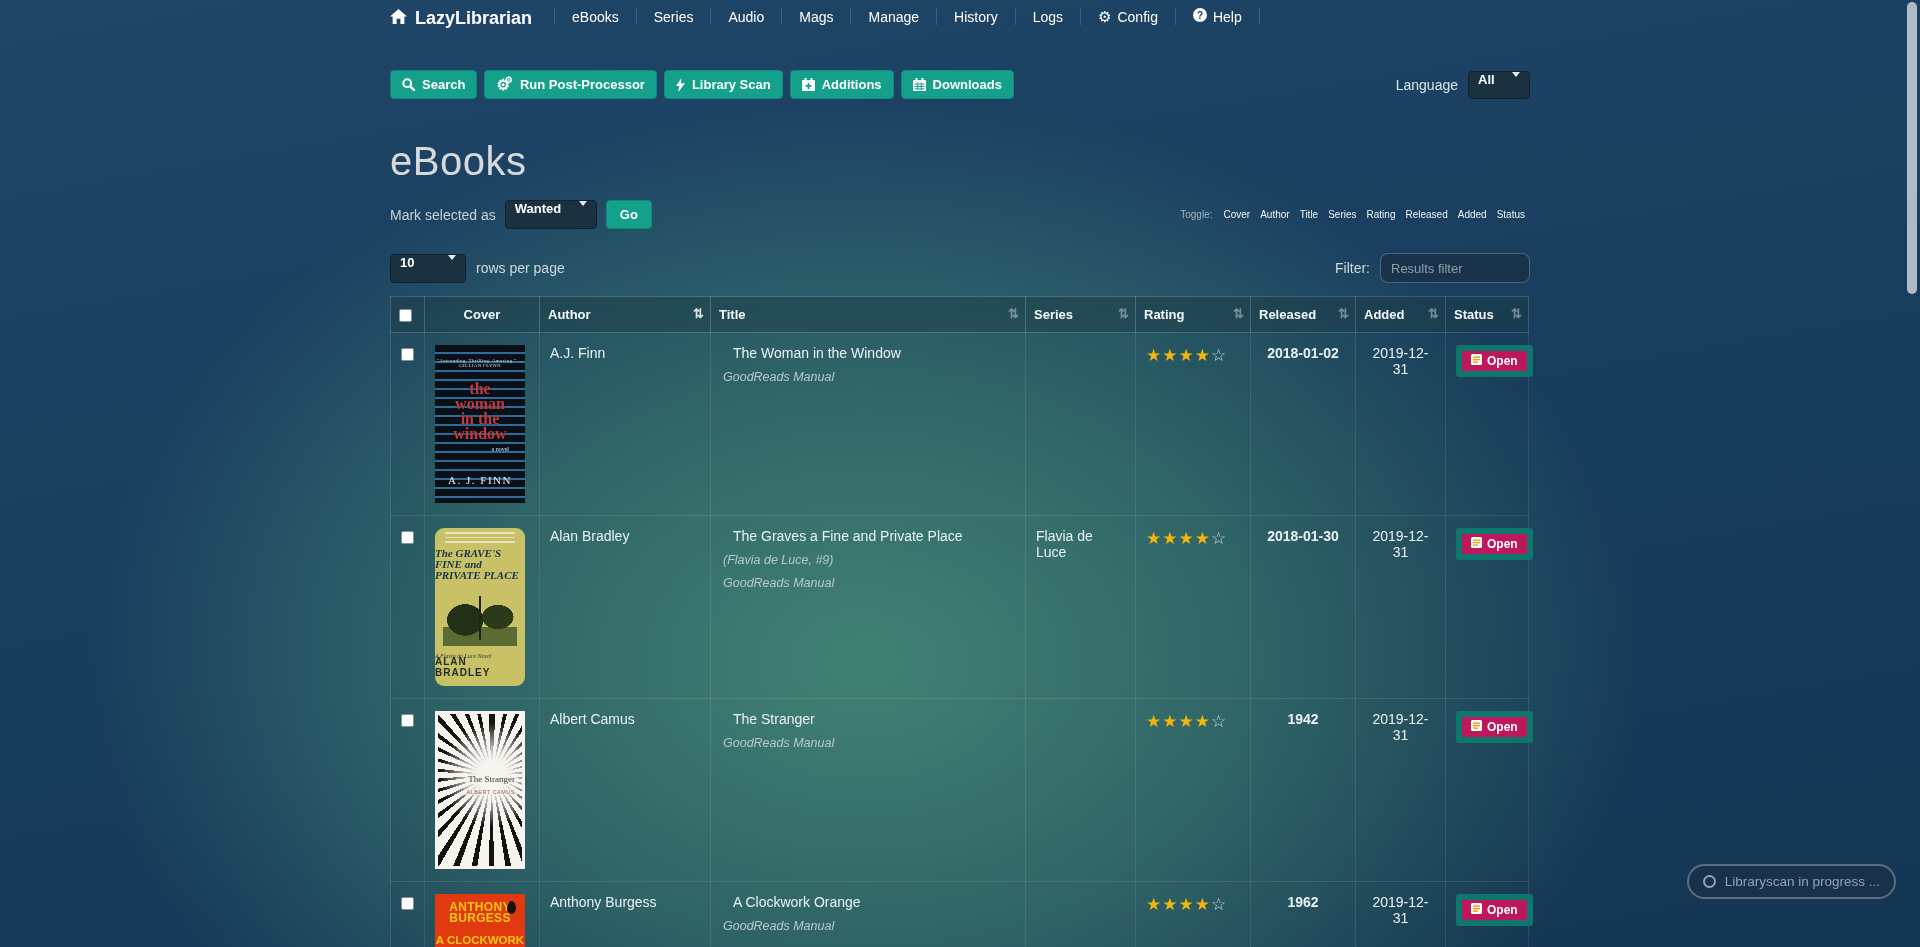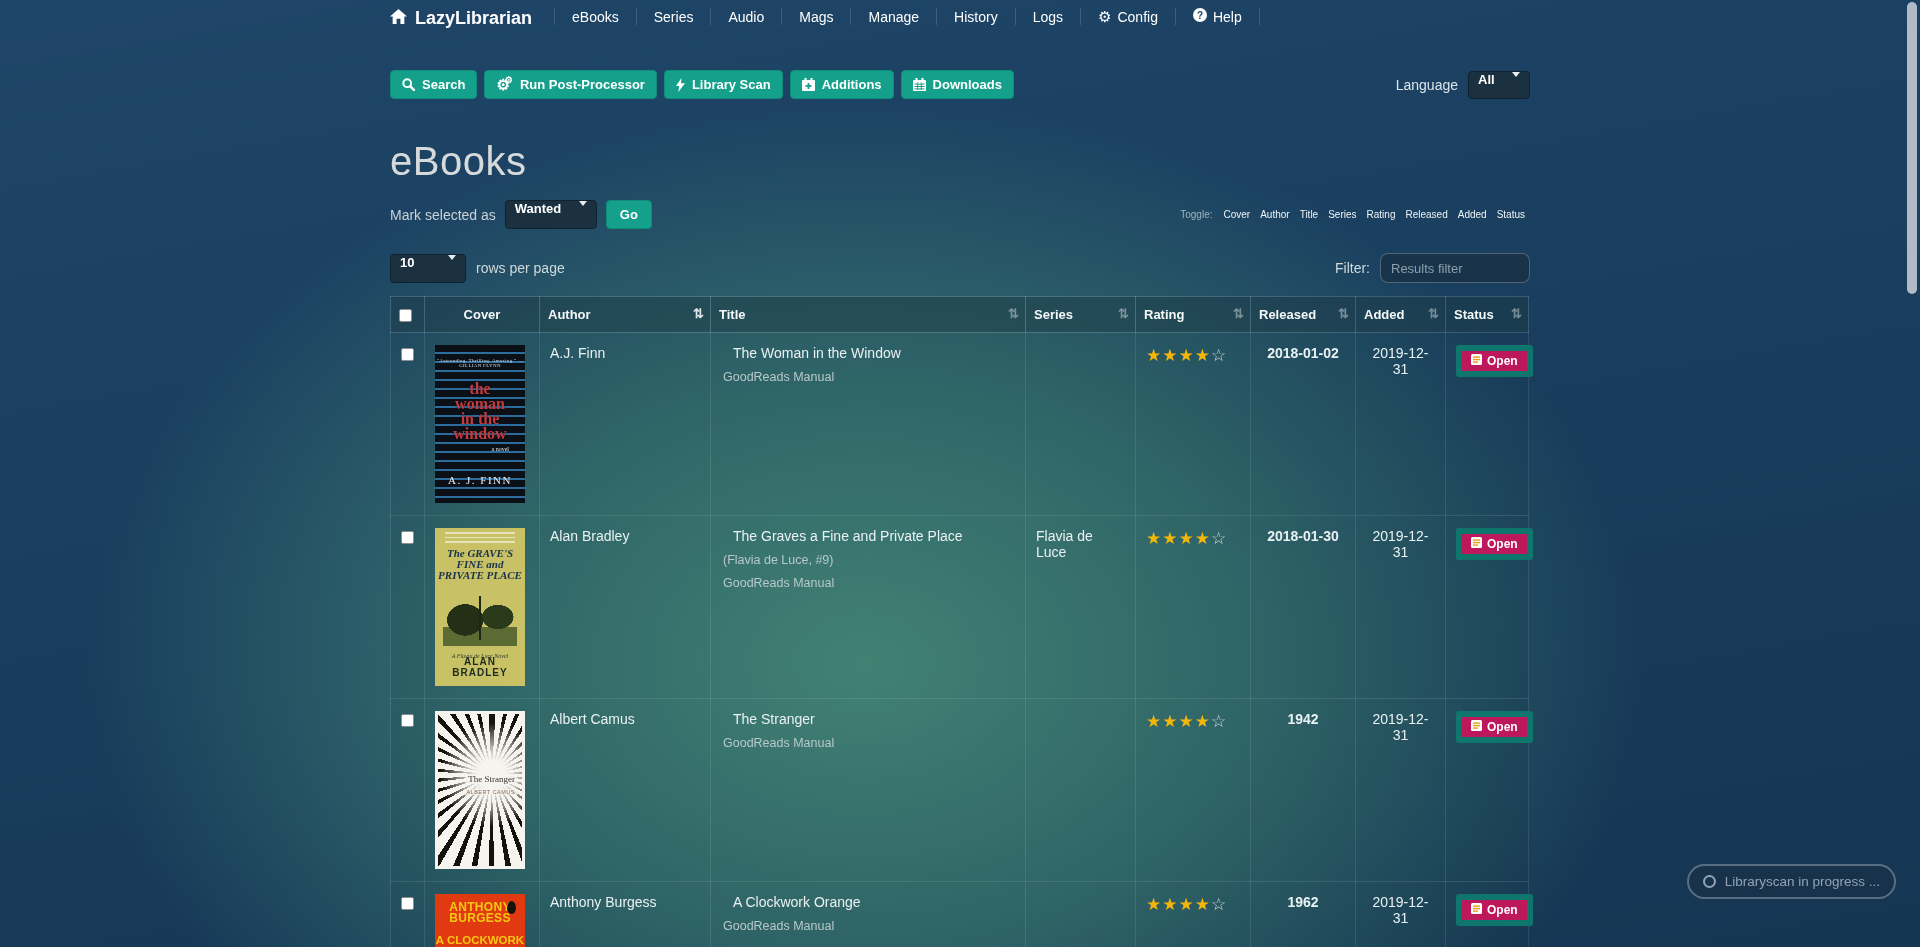--- a/index.html
+++ b/index.html
@@ -58,37 +58,37 @@
   table.books th.center { text-align:center; }
   .sort-icon { position:absolute; right:6px; top:9px; font-size:13px; color:rgba(255,255,255,0.4); }
   .sort-icon.active { color:rgba(255,255,255,0.85); }
   table.books td { border:1px solid rgba(255,255,255,0.10); vertical-align:top; padding:12px 10px; font-size:14px; color:#e9f1f2; background:rgba(18,48,58,0.10); }
   td.td-check, th.th-check { text-align:center; padding:0; }
   td.td-check { padding-top:16px; }
   td.td-cover { padding:5px; }
   td.center { text-align:center; }
   .checkbox { display:inline-block; width:13px; height:13px; background:#fff; border:1px solid #8a8f94; border-radius:2px; vertical-align:middle; cursor:pointer; }
   .title-link { display:inline-block; margin-left:12px; color:#e9f1f2; text-decoration:none; cursor:pointer; }
-  .sub-line { margin-top:9px; margin-left:2px; font-size:12.5px; color:#b9c8ca; }
+  .sub-line { margin-top:9px; margin-left:2px; font-style:italic; font-size:12.5px; color:#b9c8ca; }
   td.td-released { font-weight:bold; color:#fff; }
   td.td-added { color:#9db0b5; }
   .star { font-size:17px; letter-spacing:1px; }
   .star.filled { color:#f4b60b; }
   .star.empty { color:#cfd6d8; }
   .btn-open { display:inline-flex; align-items:center; gap:5px; background:#be185d; border:6px solid #0f766e; color:#fff; font-weight:bold; font-size:12px; padding:3px 9px; border-radius:3px; cursor:pointer; font-family:inherit; }
 
   
   .cover { width:90px; height:158px; position:relative; overflow:hidden; cursor:pointer; }
   .cover.woman_window { background:repeating-linear-gradient(180deg,#0b1016 0px,#0b1016 7px,#2c6d9d 7px,#2c6d9d 9px); font-family:"Liberation Serif",serif; text-align:center; }
   .ww-quote { color:#d8dfe4; font-size:5px; padding-top:13px; letter-spacing:.3px; }
   .ww-title { margin-top:13px; color:#c33a3f; font-weight:bold; font-size:16px; line-height:15px; text-shadow:0 0 2px rgba(0,0,0,.6); }
   .ww-note { color:#e7e7e7; font-size:6px; margin-top:5px; text-align:right; padding-right:16px; }
   .ww-author { position:absolute; bottom:17px; width:100%; color:#f0f0f0; font-size:11px; letter-spacing:1.5px; }
 
-  .cover.graves { background:#c9c165; font-family:"Liberation Serif",serif; text-align:center; }
+  .cover.graves { background:#c9c165; font-family:"Liberation Serif",serif; text-align:left;border-radius:9px; }
   .gv-top { height:12px; margin:4px 10px 0; background:repeating-linear-gradient(180deg,rgba(255,255,255,0.8) 0 1.5px,transparent 1.5px 4.5px); opacity:.7; }
   .gv-title { margin-top:4px; color:#17324b; font-size:11px; line-height:11px; font-style:italic; font-weight:bold; }
   .gv-art { position:absolute; left:8px; right:8px; top:60px; height:58px;
       background:
         radial-gradient(ellipse 30px 26px at 30% 55%, #232f17 0 60%, transparent 61%),
         radial-gradient(ellipse 26px 20px at 74% 50%, #2a3a1a 0 60%, transparent 61%),
         linear-gradient(transparent 68%, #5c6a33 68%); }
   .gv-art::after { content:""; position:absolute; left:48%; top:8px; width:2px; height:44px; background:#1d2712; }
   .gv-note { position:absolute; bottom:27px; width:100%; font-size:6px; font-style:italic; color:#2e3d2e; }
   .gv-author { position:absolute; bottom:8px; width:100%; font-size:10px; font-weight:bold; color:#1c2b20; letter-spacing:1px; font-family:"Liberation Sans",sans-serif; }

